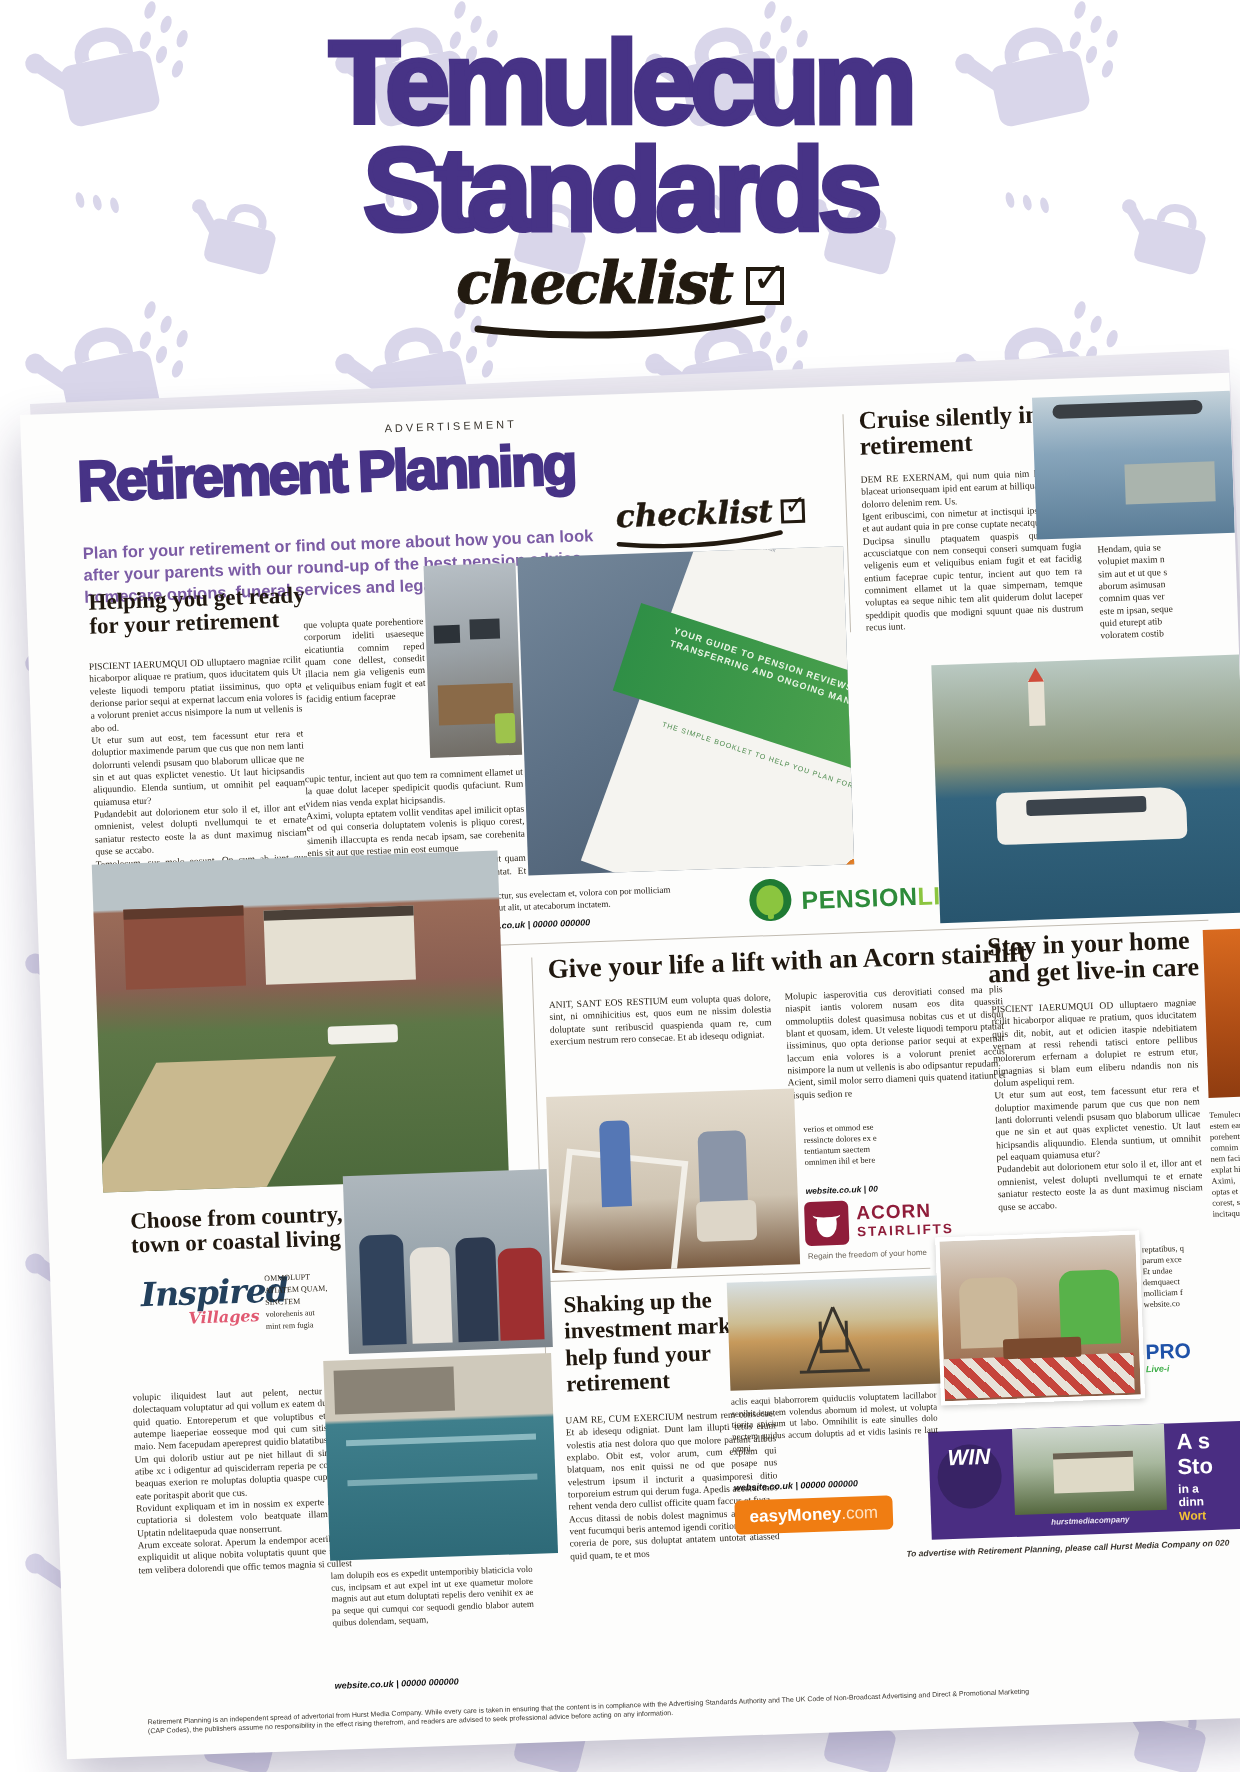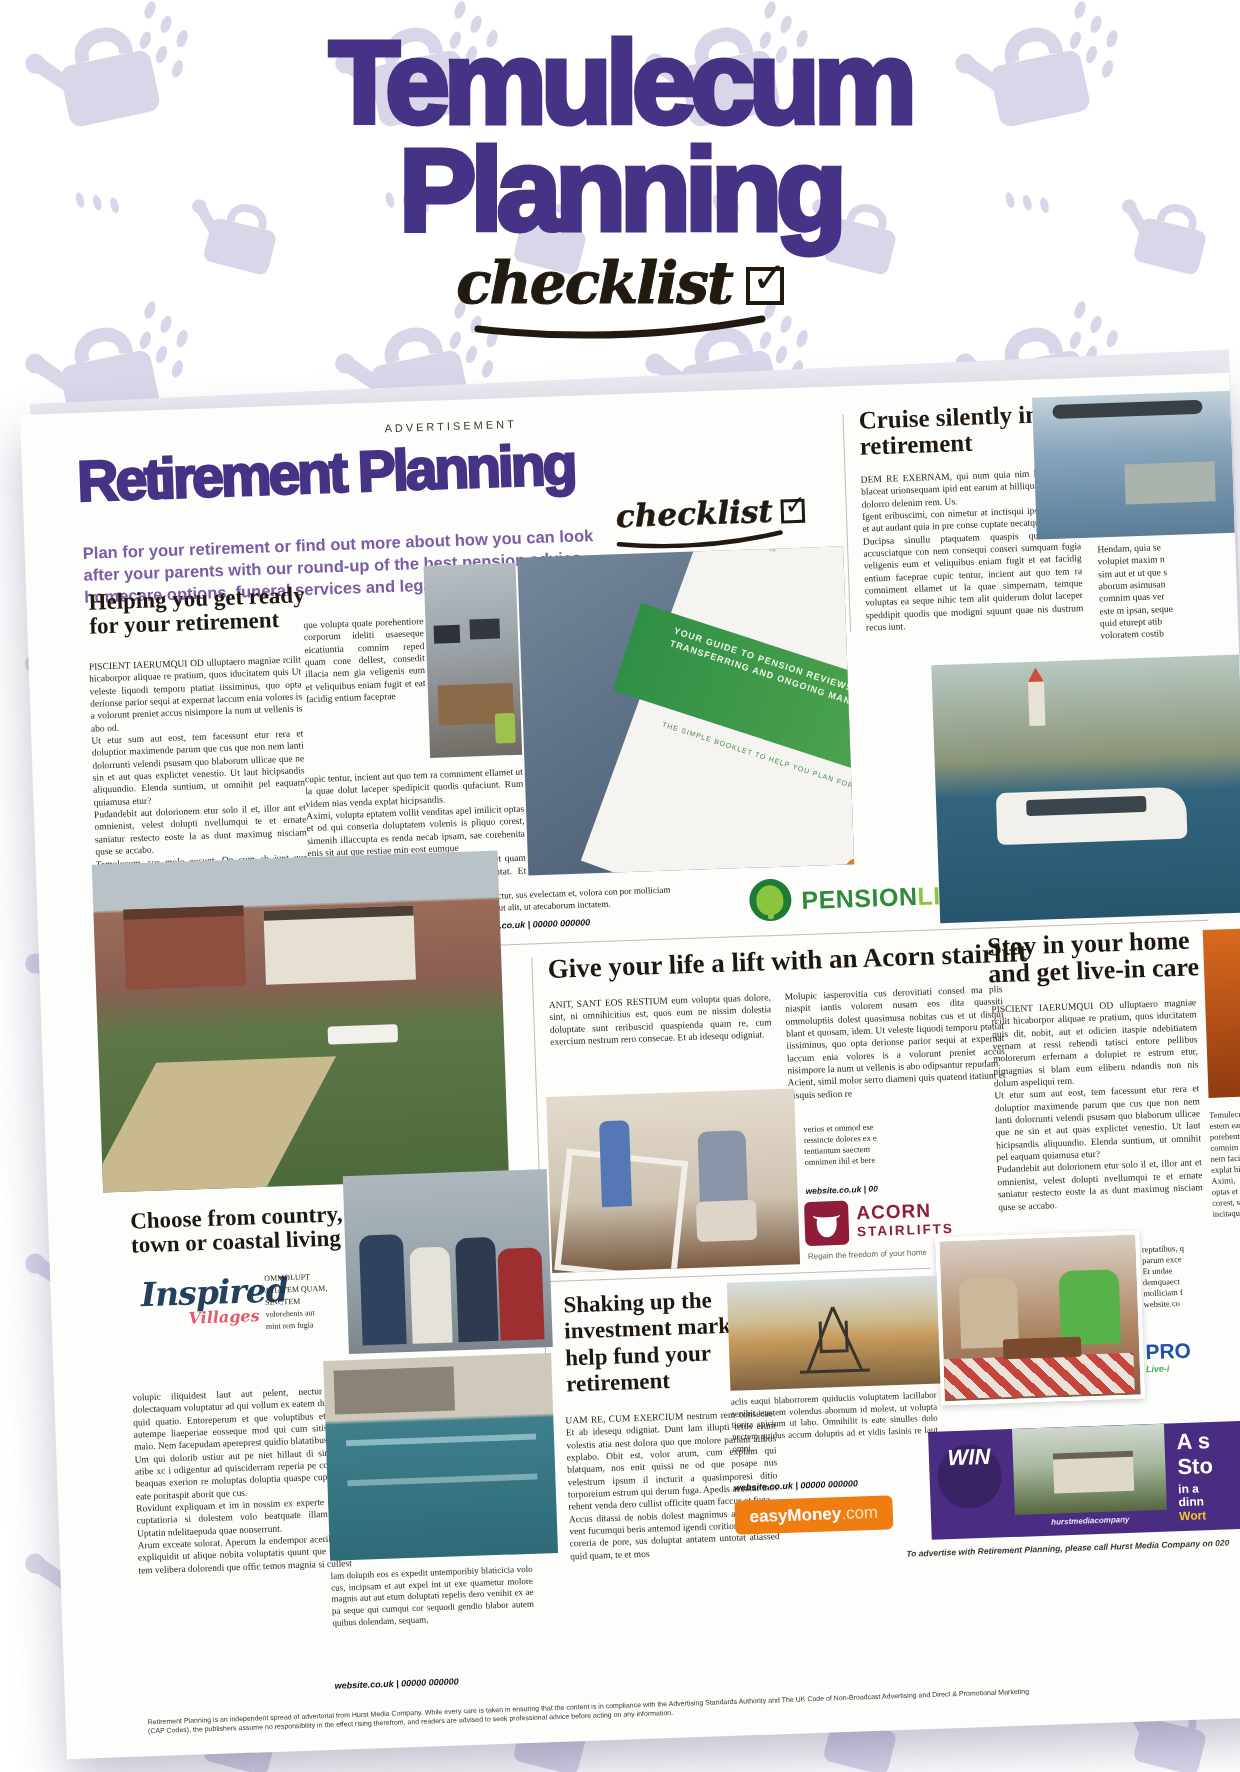--- a/index.html
+++ b/index.html
@@ -80,21 +80,21 @@
         <ellipse cx="32" cy="14" rx="4" ry="8"></ellipse>
       </g>
     </pattern>
   </defs>
   <rect width="1240" height="1772" fill="#ffffff"></rect>
   <rect width="1240" height="1772" fill="url(#wc)"></rect>
 </svg>
 
 <div id="banner">
   <div class="banner-line">Temulecum</div>
-  <div class="banner-line">Planning</div>
+  <div class="banner-line">Standards</div>
   <div style="margin-top:6px">
     <span id="banner-script" class="script">checklist</span><span class="checkbox"><span class="tick">✓</span></span>
   </div>
   <svg width="300" height="26" style="margin-top:-4px">
     <path d="M8 16 Q150 32 292 6" stroke="#221a10" stroke-width="7" fill="none" stroke-linecap="round"></path>
   </svg>
 </div>
 
 <div id="page-back"></div>
 

